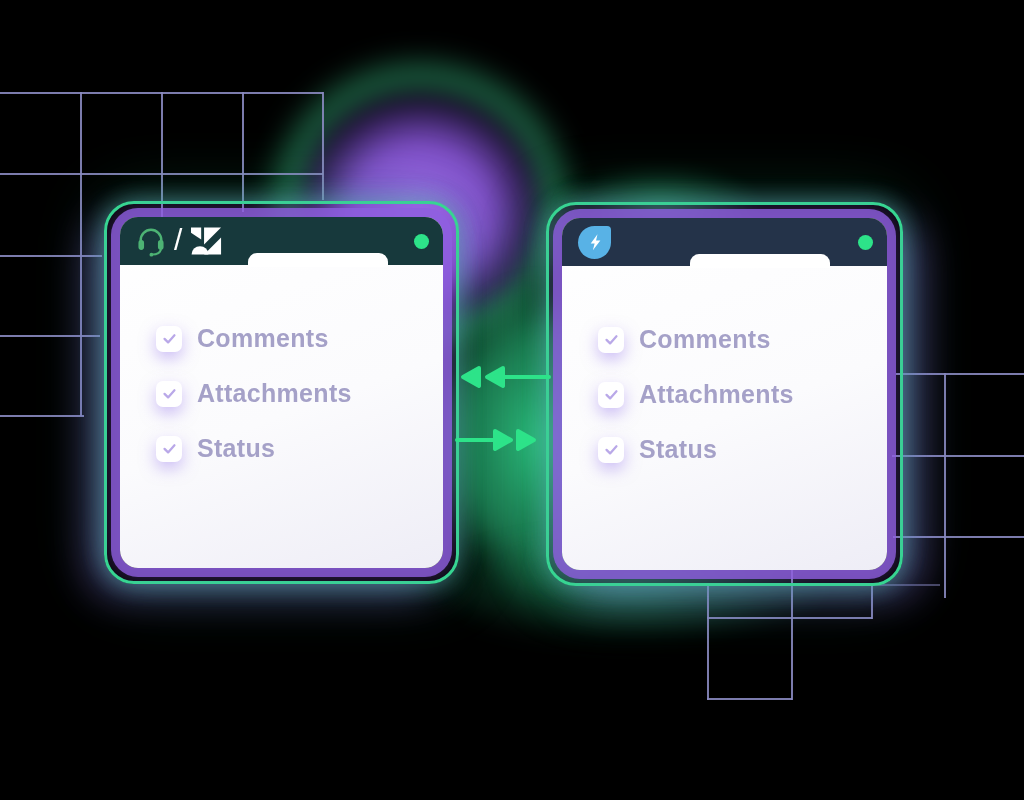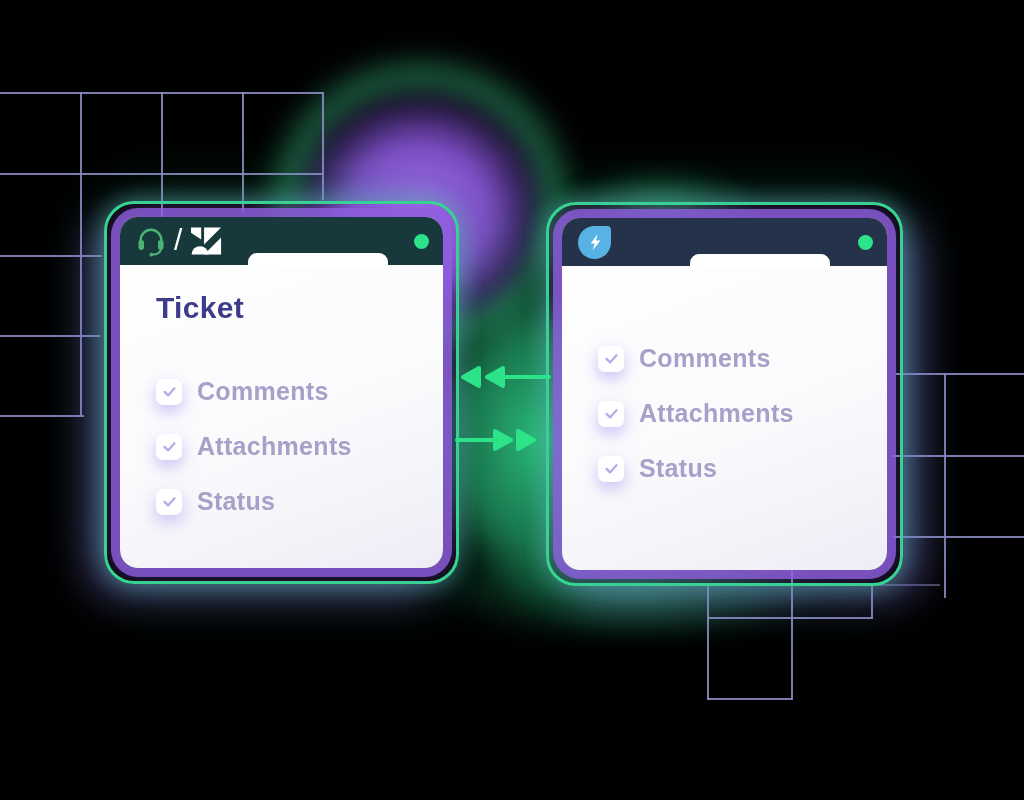--- a/index.html
+++ b/index.html
@@ -78,21 +78,21 @@
   }
   .lightning-badge{
     width:33px;height:33px;border-radius:17px 4px 17px 17px;
     background:var(--logo-blue,#58b2e6);display:flex;align-items:center;justify-content:center;
   }
   .body-content{position:relative;padding:26px 20px 0 36px;}
   .card-title{
     margin:0;font-size:30px;font-weight:700;letter-spacing:.3px;
     color:var(--title-indigo,#3d3c8a);
   }
-  .fields{margin-top:52px;display:flex;flex-direction:column;gap:26px;}
+  .fields{margin-top:33px;display:flex;flex-direction:column;gap:26px;}
   .field-row{display:flex;align-items:center;gap:15px;}
   .checkbox{
     width:26px;height:26px;border-radius:7px;background:#fff;flex:0 0 auto;
     display:flex;align-items:center;justify-content:center;
     box-shadow:0 6px 16px rgba(150,120,235,.5),0 0 12px 3px rgba(255,255,255,.9);
     color:var(--check-lavender,#b9a8e8);
   }
   .field-label{
     font-size:25px;font-weight:600;letter-spacing:.3px;
     color:var(--label-muted,#a5a1c8);
@@ -150,21 +150,20 @@
             <path d="M0,0 H10.5 V12.5 L0,5.5 Z"></path>
             <path d="M13.5,0 H31 L13.5,17.5 Z"></path>
             <path d="M31,10.5 V28 H13.5 Z"></path>
             <path d="M0.6,28 a8.7,8.7 0 0 1 17.4,0 Z"></path>
           </svg>
         </span>
         <span class="status-dot"></span>
       </div>
       <div class="tab"></div>
       <div class="body-content">
-        <h2 class="card-title">Ticket</h2>
         <div class="fields">
           <div class="field-row">
             <span class="checkbox">
               <svg width="17" height="17" viewBox="0 0 24 24" fill="none" stroke="currentColor" stroke-width="3.2" stroke-linecap="round" stroke-linejoin="round">
                   <path d="M5,12.5 L10,17.5 L19,7.5"></path>
                 </svg>
             </span>
             <span class="field-label">Comments</span>
           </div>
           <div class="field-row">

